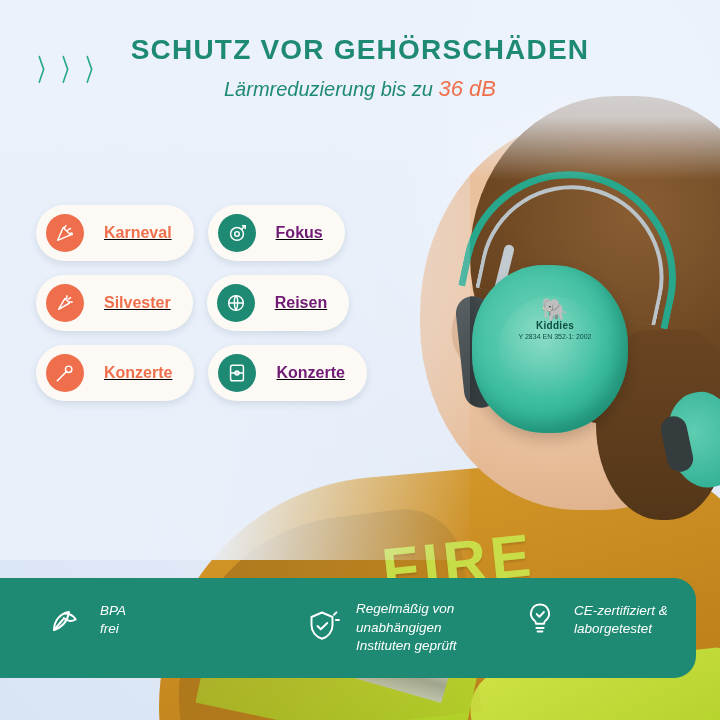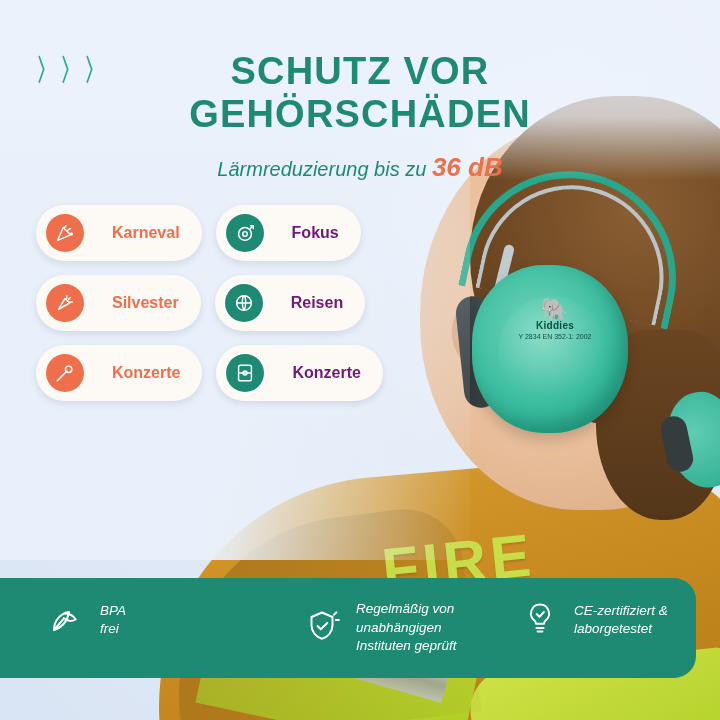--- a/index.html
+++ b/index.html
@@ -244,25 +244,25 @@
   }
 
   
   .header {
     position: absolute;
     left: 0; top: 34px;
     width: 720px;
     text-align: center;
   }
   .headline {
-    font-size: 38px;
+    font-size: 28px;
     font-weight: bold;
     letter-spacing: 1.2px;
     color: #1e8a73;
-    margin: 16px;
+    margin: 0;
     padding: 0 60px;
     text-transform: uppercase;
   }
   .waves {
     position: absolute;
     left: 36px;
     top: 22px;
     color: #2aa98c;
     font-size: 22px;
     letter-spacing: 2px;
@@ -270,46 +270,47 @@
     transform: scaleY(1.35);
   }
   .subline {
     margin-top: 10px;
     font-size: 20px;
     font-style: italic;
     color: #1e8a73;
   }
   .subline .db {
     color: #ef6f4c;
-    font-weight: bold;
+    font-weight: normal;
     font-style: italic;
-    font-size: 26px;
+    font-size: 22px;
   }
 
   
   .pills {
     position: absolute;
     left: 36px;
     top: 205px;
     width: 390px;
   }
   .pill-row {
     display: flex;
     gap: 14px;
     margin-bottom: 14px;
   }
   .pill {
     display: flex;
     align-items: center;
-    gap: 28px;
+    gap: 20px;
     background: #fdfaf5;
     border-radius: 40px;
     padding: 9px 22px 9px 10px;
     box-shadow: 0 3px 7px rgba(40,70,90,.13);
     min-width: 0;
+    text-decoration: underline;
   }
   .pill-badge {
     width: 38px;
     height: 38px;
     border-radius: 50%;
     display: flex;
     align-items: center;
     justify-content: center;
     flex: 0 0 38px;
   }

